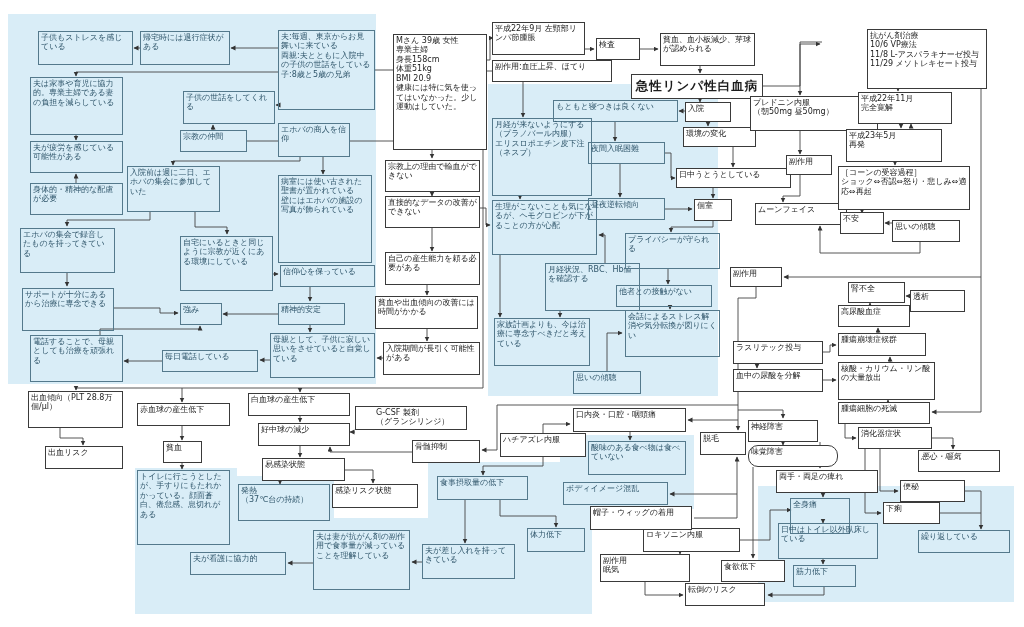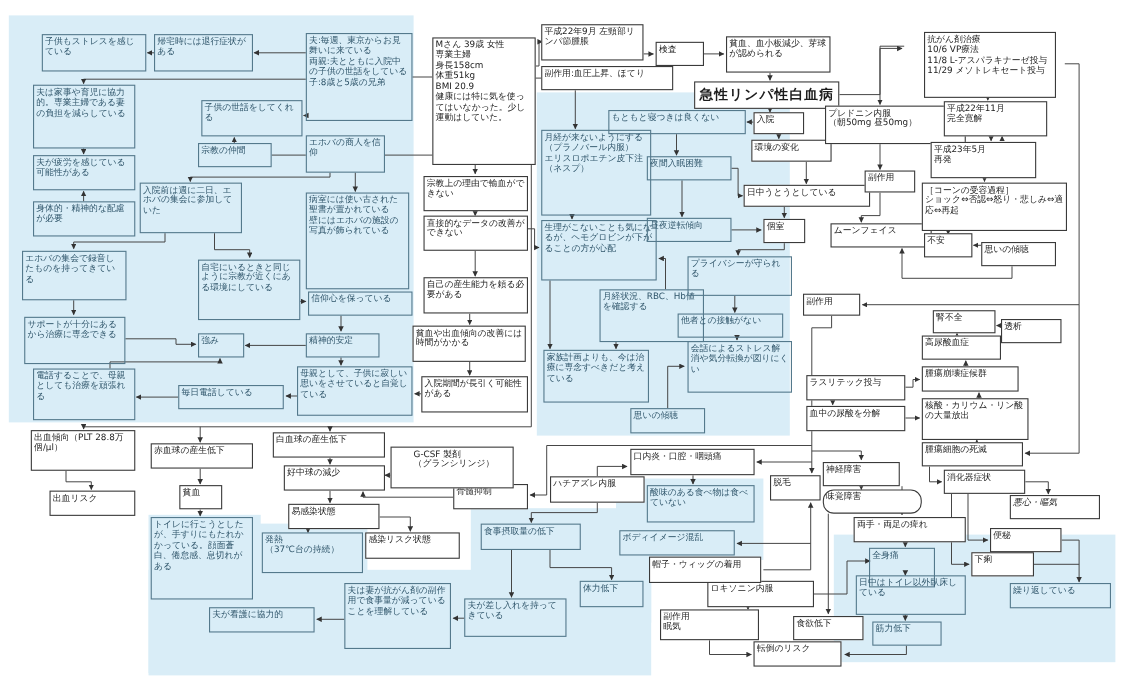--- a/index.html
+++ b/index.html
@@ -197,21 +197,21 @@
     <div class="node b" style="left: 494px; top: 318px; width: 96px; height: 48px;">家族計画よりも、今は治療に専念すべきだと考えている</div>
     <div class="node b" style="left: 573px; top: 371px; width: 68px; height: 23px;">思いの傾聴</div>
     <div class="node w" style="left: 685px; top: 102px; width: 46px; height: 20px;">入院</div>
     <div class="node w" style="left: 683px; top: 127px; width: 73px; height: 20px;">環境の変化</div>
     <div class="node w" style="left: 676px; top: 168px; width: 115px; height: 20px;">日中うとうとしている</div>
     <div class="node w" style="left: 694px; top: 199px; width: 38px; height: 22px;">個室</div>
     <div class="node w" style="left: 750px; top: 96px; width: 128px; height: 35px;">プレドニン内服
 （朝50mg 昼50mg）</div>
     <div class="node w" style="left: 786px; top: 155px; width: 46px; height: 20px;">副作用</div>
     <div class="node w" style="left: 737px; top: 203px; width: 92px; height: 22px; margin-left: 18px;">ムーンフェイス</div>
-    <div class="node w" style="left: 840px; top: 29px; width: 120px; height: 60px;">抗がん剤治療
+    <div class="node w" style="left: 867px; top: 29px; width: 120px; height: 60px;">抗がん剤治療
 10/6 VP療法
 11/8 L-アスパラキナーゼ投与
 11/29 メソトレキセート投与</div>
     <div class="node w" style="left: 858px; top: 92px; width: 94px; height: 32px;">平成22年11月
 完全寛解</div>
     <div class="node w" style="left: 846px; top: 129px; width: 96px; height: 33px;">平成23年5月
 再発</div>
     <div class="node w" style="left: 838px; top: 166px; width: 132px; height: 44px;">［コーンの受容過程］
 ショック⇔否認⇔怒り・悲しみ⇔適応⇔再起</div>
     <div class="node w" style="left: 840px; top: 212px; width: 44px; height: 22px;">不安</div>
@@ -241,21 +241,21 @@
     <div class="node w" style="left: 643px; top: 528px; width: 97px; height: 24px;">ロキソニン内服</div>
     <div class="node w" style="left: 600px; top: 554px; width: 90px; height: 28px;">副作用
 眠気</div>
     <div class="node w" style="left: 590px; top: 506px; width: 102px; height: 24px;">帽子・ウィッグの着用</div>
     <div class="node b" style="left: 563px; top: 482px; width: 105px; height: 23px;">ボディイメージ混乱</div>
     <div class="node b" style="left: 588px; top: 441px; width: 98px; height: 34px;">酸味のある食べ物は食べていない</div>
     <div class="node w" style="left: 700px; top: 432px; width: 46px; height: 23px;">脱毛</div>
     <div class="node w" style="left: 573px; top: 408px; width: 113px; height: 24px;">口内炎・口腔・咽頭痛</div>
     <div class="node w" style="left: 500px; top: 433px; width: 86px; height: 24px;">ハチアズレ内服</div>
     <div class="node w" style="left: 412px; top: 440px; width: 68px; height: 23px;">骨髄抑制</div>
-    <div class="node w" style="left: 355px; top: 406px; width: 112px; height: 38px; padding-left: 20px;">G-CSF 製剤
+    <div class="node w" style="left: 355px; top: 406px; width: 112px; height: 24px; padding-left: 20px;">G-CSF 製剤
 （グランシリンジ）</div>
     <div class="node w" style="left: 248px; top: 393px; width: 102px; height: 23px;">白血球の産生低下</div>
     <div class="node w" style="left: 258px; top: 423px; width: 92px; height: 23px;">好中球の減少</div>
     <div class="node w" style="left: 262px; top: 458px; width: 83px; height: 23px;">易感染状態</div>
     <div class="node w" style="left: 332px; top: 484px; width: 86px; height: 24px;">感染リスク状態</div>
     <div class="node b" style="left: 238px; top: 484px; width: 92px; height: 37px;">発熱
 （37℃台の持続）</div>
     <div class="node b" style="left: 437px; top: 476px; width: 91px; height: 24px;">食事摂取量の低下</div>
     <div class="node b" style="left: 527px; top: 528px; width: 58px; height: 24px;">体力低下</div>
     <div class="node b" style="left: 422px; top: 544px; width: 93px; height: 35px;">夫が差し入れを持ってきている</div>

